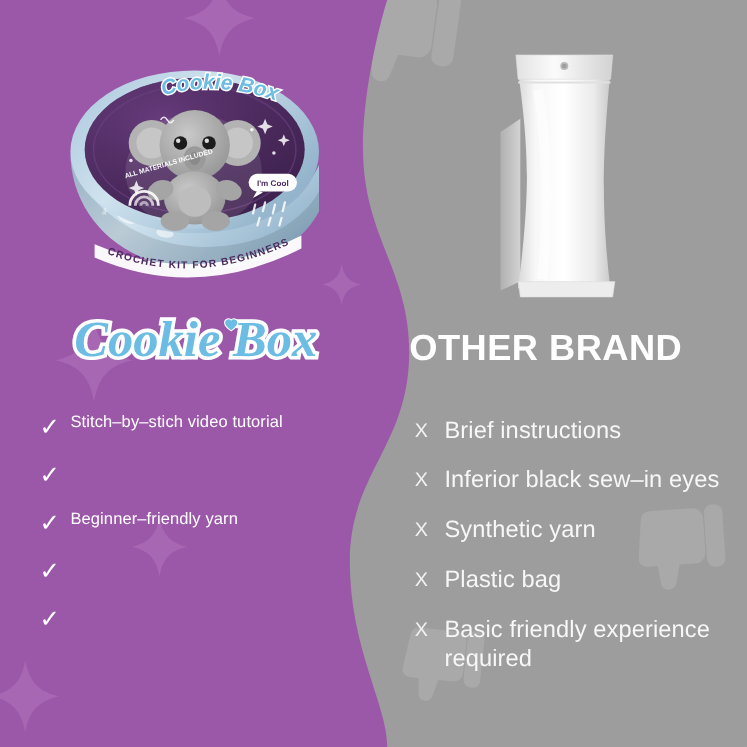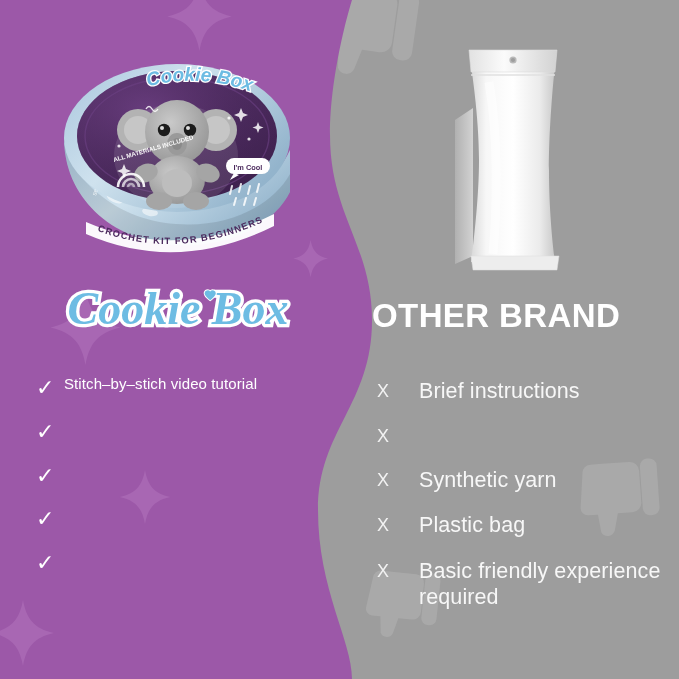--- a/index.html
+++ b/index.html
@@ -110,21 +110,20 @@
   }
   .row-text {
     color: #ffffff;
     font-size: 15px;
     line-height: 1.22;
     letter-spacing: 0.1px;
   }
   .list-right .row-text {
     font-size: 21.5px;
     color: #f7f7f7;
-    margin-left: 15px;
   }
   
   .tin-label {
     font-family: "Liberation Sans", sans-serif;
     fill: #ffffff;
   }
 </style>
 </head>
 <body>
 
@@ -349,36 +348,38 @@
   <div class="list list-left">
     <div class="row">
       <span class="mark mark-check">✓</span>
       <span class="row-text">Stitch–by–stich video tutorial</span>
     </div>
     <div class="row">
       <span class="mark mark-check">✓</span>
     </div>
     <div class="row">
       <span class="mark mark-check">✓</span>
+      <span class="row-text">Beginner–friendly yarn</span>
     </div>
     <div class="row">
       <span class="mark mark-check">✓</span>
     </div>
     <div class="row">
       <span class="mark mark-check">✓</span>
     </div>
   </div>
 
   <div class="list list-right">
     <div class="row">
       <span class="mark mark-x">X</span>
       <span class="row-text">Brief instructions</span>
     </div>
     <div class="row">
       <span class="mark mark-x">X</span>
+      <span class="row-text">Inferior black sew–in eyes</span>
     </div>
     <div class="row">
       <span class="mark mark-x">X</span>
       <span class="row-text">Synthetic yarn</span>
     </div>
     <div class="row">
       <span class="mark mark-x">X</span>
       <span class="row-text">Plastic bag</span>
     </div>
     <div class="row">

